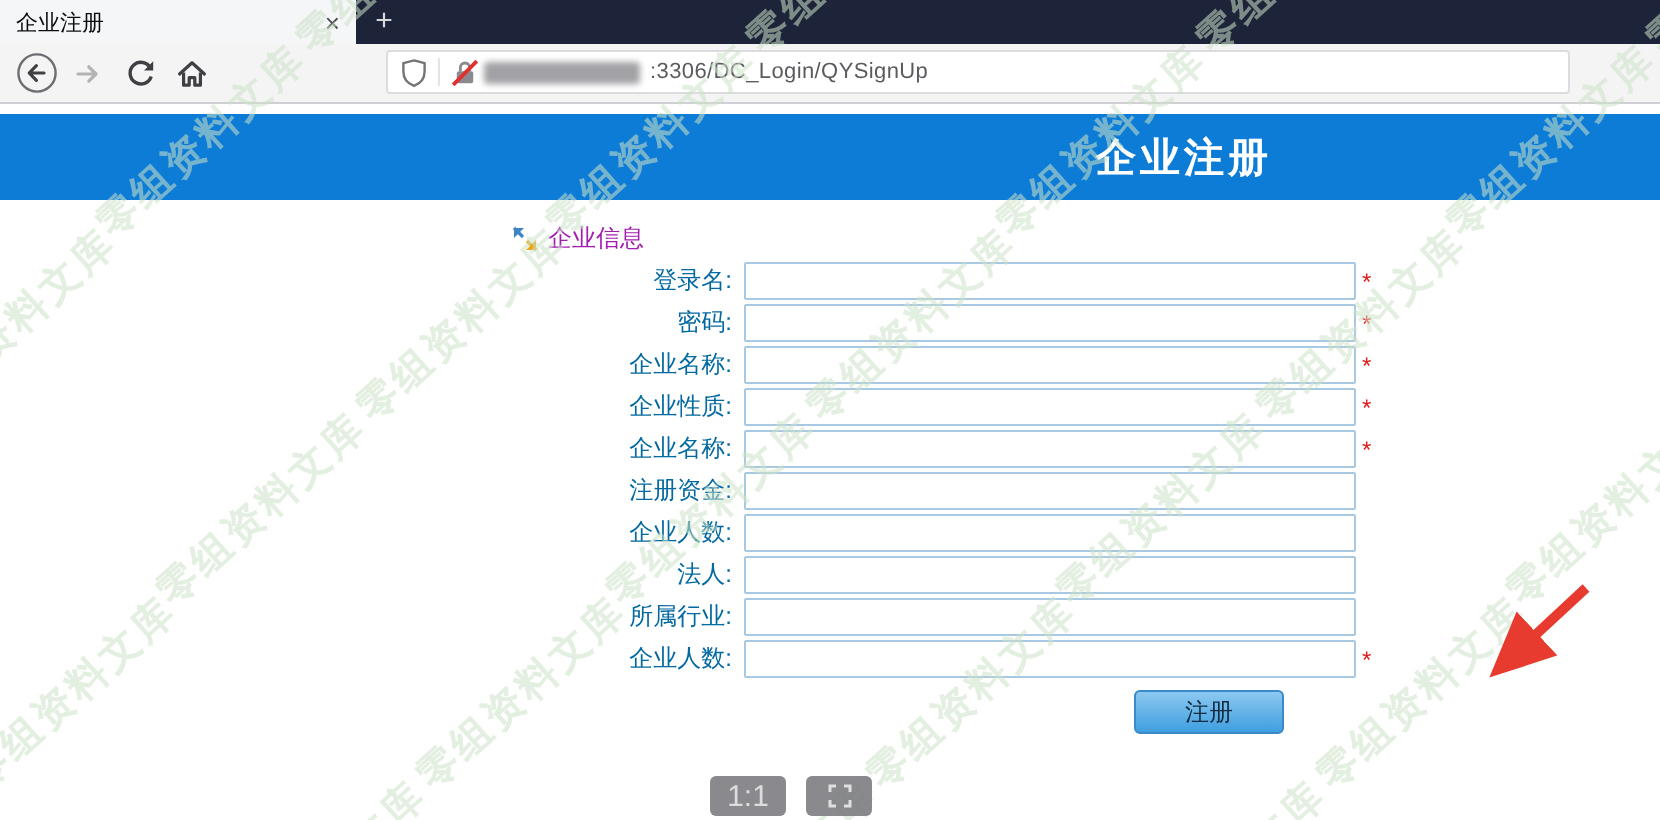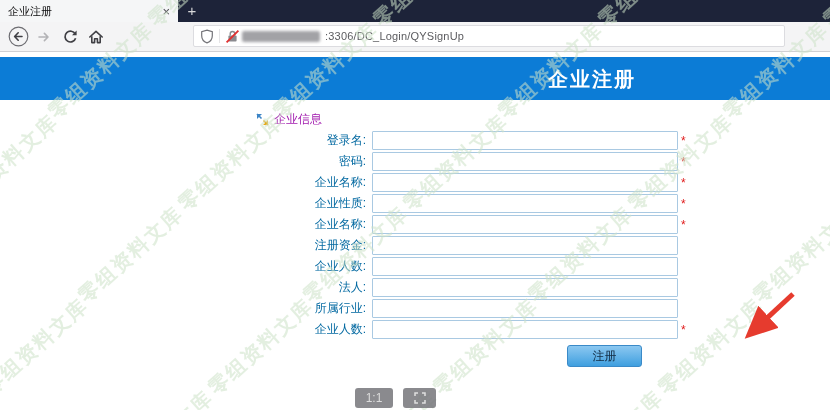--- a/index.html
+++ b/index.html
@@ -48,21 +48,21 @@
     color:#122c44;font-size:12px;display:flex;align-items:center;justify-content:center;cursor:pointer;
     font-family:inherit;
   }
   .btn.upload{margin-left:28px;width:60px;height:20px;}
   .btn.submit{width:75px;height:22px;margin-top:6px;margin-left:417px;}
   
   .red-arrow{position:absolute;left:736px;top:290px;width:70px;height:55px;z-index:60;pointer-events:none;}
   .viewer{position:absolute;left:355px;top:388px;display:flex;gap:10px;z-index:70;}
   .vbtn{
     background:rgba(118,118,122,.85);color:#dcdcdc;border-radius:3px;height:20px;min-width:38px;
-    display:flex;align-items:center;justify-content:center;font-size:12px;cursor:pointer;
+    display:flex;align-items:center;justify-content:center;font-size:15px;cursor:pointer;
   }
   .vbtn.fit{min-width:33px;}
   .wm-layer{position:absolute;inset:0;z-index:50;pointer-events:none;overflow:hidden;}
   .wm{
     position:absolute;transform:rotate(-42deg);font-size:20px;letter-spacing:2px;
     white-space:nowrap;opacity:.55;font-weight:bold;
   }
 </style>
 </head>
 <body>

